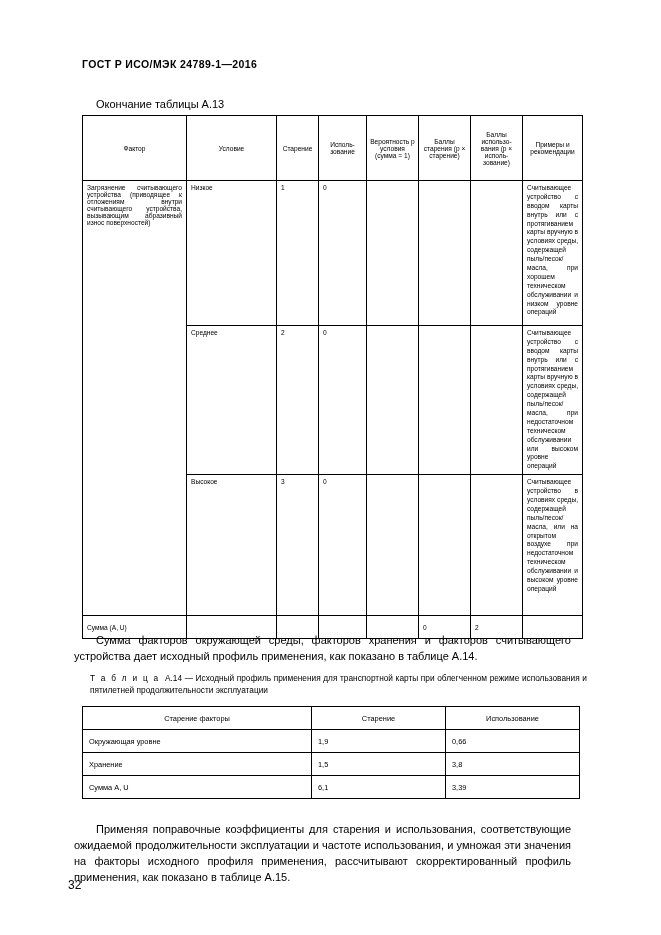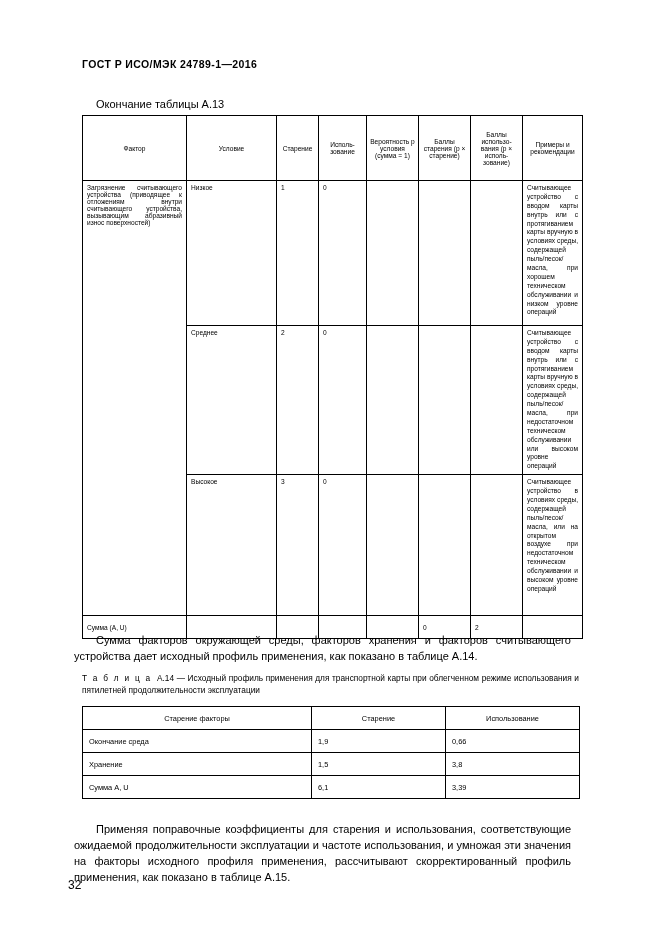--- a/index.html
+++ b/index.html
@@ -86,21 +86,21 @@
     left: 74px;
     width: 497px;
     font-size: 11px;
     line-height: 1.45;
     text-align: justify;
   }
   .para .indent { display: inline-block; width: 22px; }
   .p1 { top: 633px; }
   .caption-a14 {
     position: absolute;
-    left: 82px;
+    left: 90px;
     top: 672px;
     width: 497px;
     font-size: 8.3px;
     line-height: 1.45;
     text-align: justify;
   }
   .caption-a14 .sp { letter-spacing: 1.6px; }
   .tbl-a14 {
     position: absolute;
     left: 82px;
@@ -216,21 +216,21 @@
       </colgroup>
     <thead>
       <tr>
         <td>Старение факторы</td>
         <td>Старение</td>
         <td>Использование</td>
       </tr>
     </thead>
     <tbody>
       <tr>
-        <td>Окончание среда</td>
+        <td>Окружающая уровне</td>
         <td>1,9</td>
         <td>0,66</td>
       </tr>
       <tr>
         <td>Хранение</td>
         <td>1,5</td>
         <td>3,8</td>
       </tr>
       <tr>
         <td>Сумма A, U</td>

